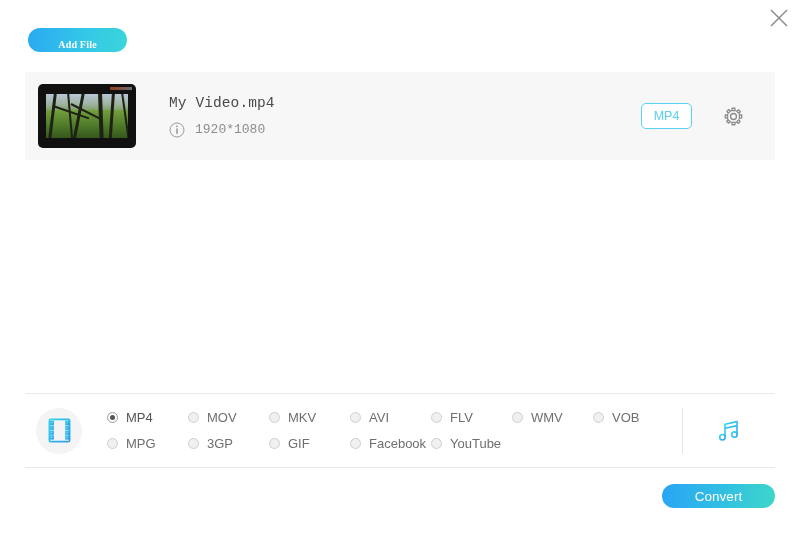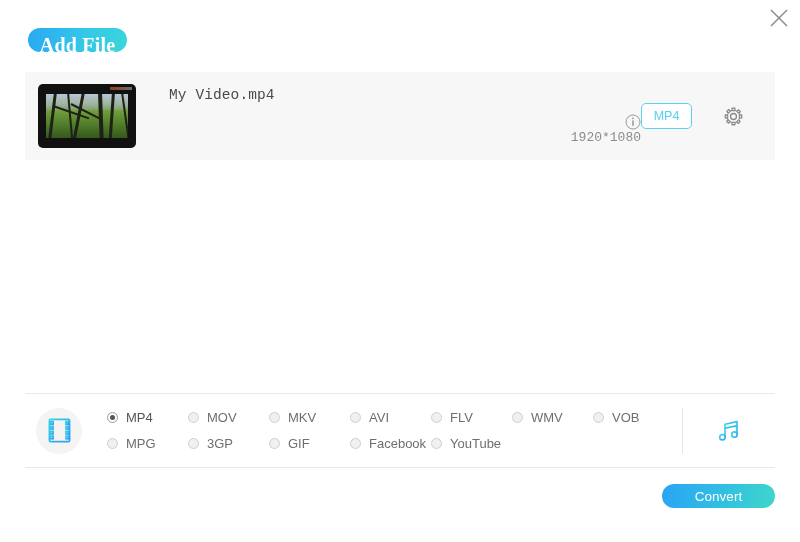--- a/index.html
+++ b/index.html
@@ -40,21 +40,21 @@
   }
   .add-file-btn {
     width: 99px;
     height: 24px;
     border: none;
     border-radius: 17px;
     background: linear-gradient(100deg, #2aa8f2 0%, #34c7e8 55%, #3ad5da 100%);
     color: #ffffff;
     font-family: "Liberation Serif", serif;
     font-weight: bold;
-    font-size: 20px;
+    font-size: 10px;
     letter-spacing: .2px;
     cursor: pointer;
     line-height: 34px;
     text-align: center;
     padding: 0;
   }
 
   
   .file-row {
     position: absolute;
@@ -126,22 +126,21 @@
     font-family: Liberation Mono, monospace;
   }
   .file-name {
     font-size: 14.5px;
     color: #4a4a4a;
     letter-spacing: .1px;
     margin-bottom: 11px;
   }
   .file-sub {
     display: flex;
-    align-items: flex-end;
-    flex-direction: column;
+    align-items: flex-start;
   }
   .info-icon { flex: 0 0 auto; display:block; }
   .file-res {
     margin-left: 10px;
     font-size: 13px;
     color: #8d8d8d;
   }
 
   .mp4-badge {
     flex: 0 0 auto;

